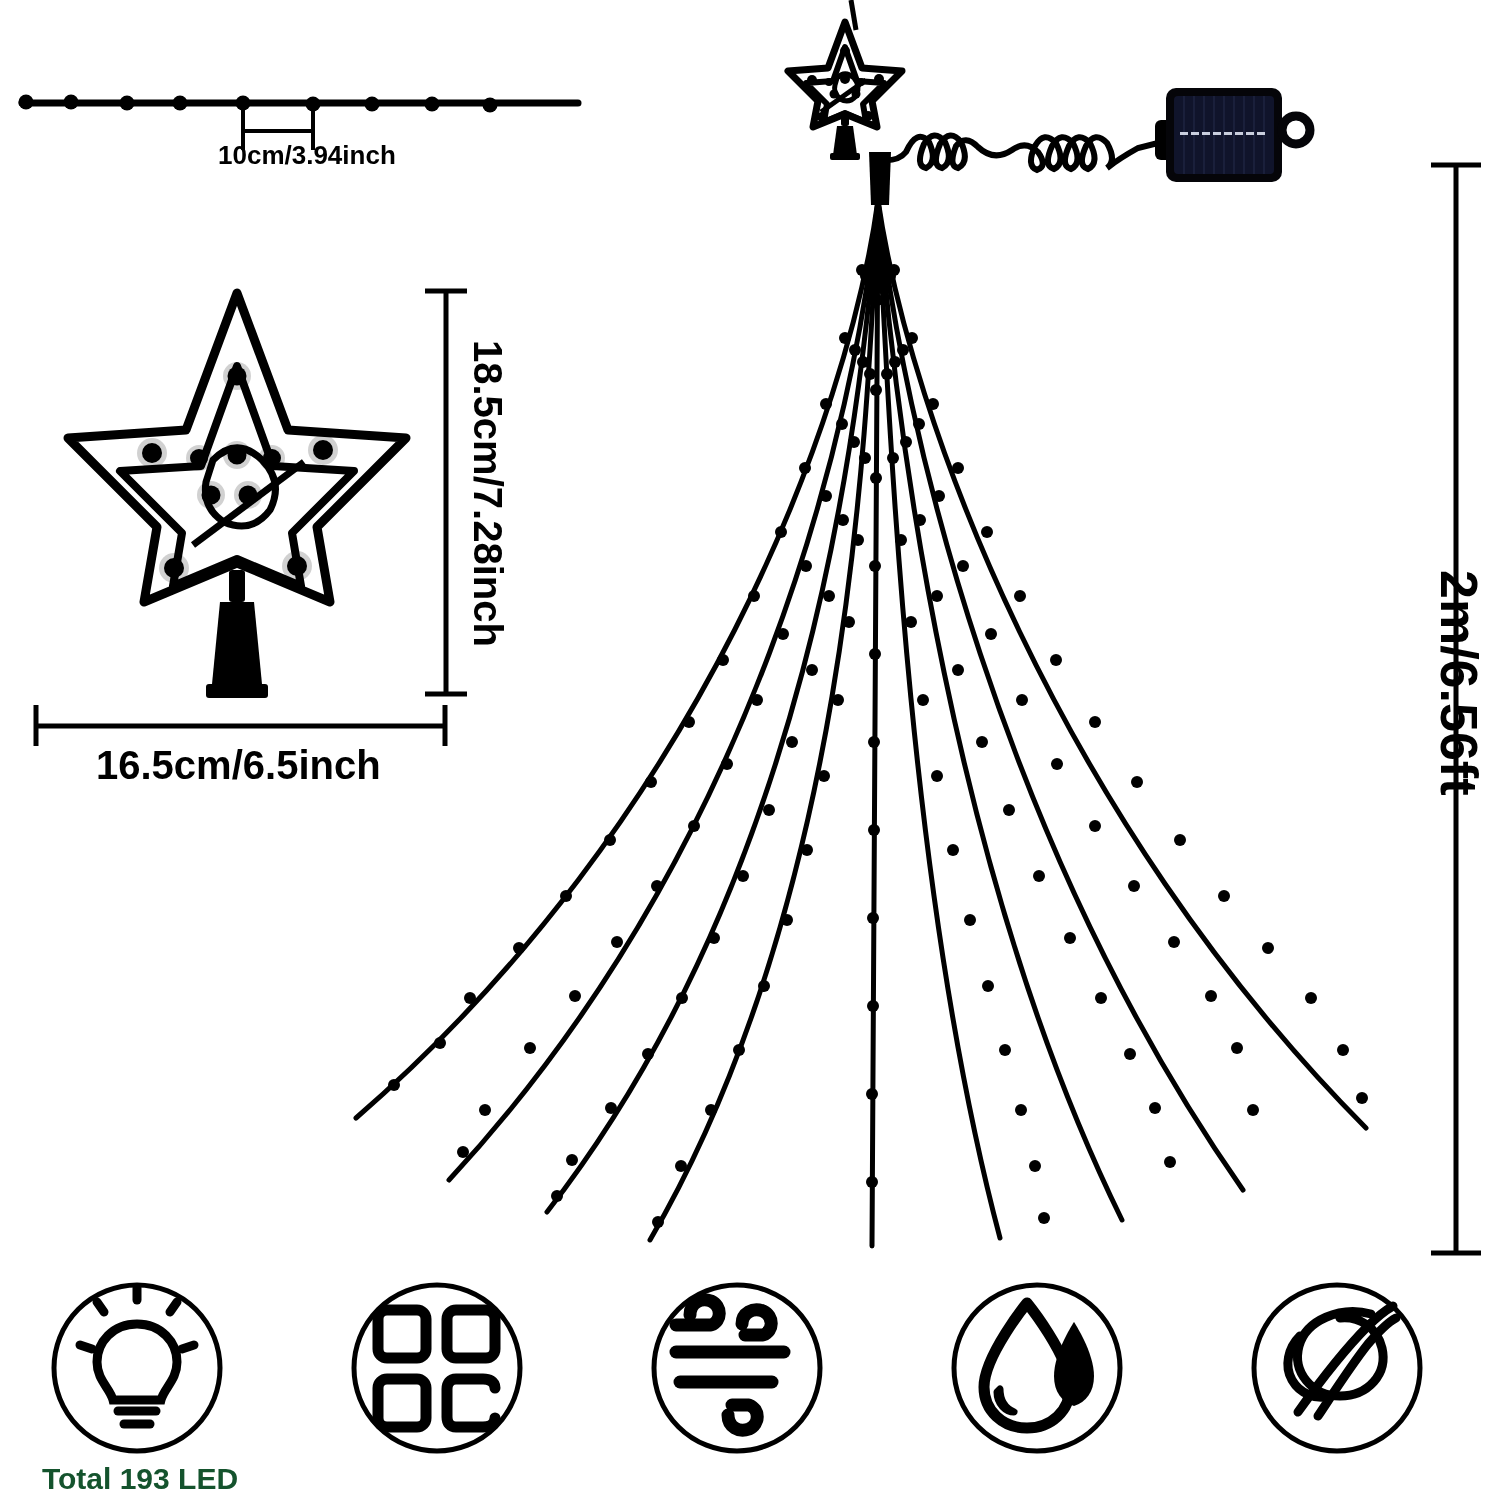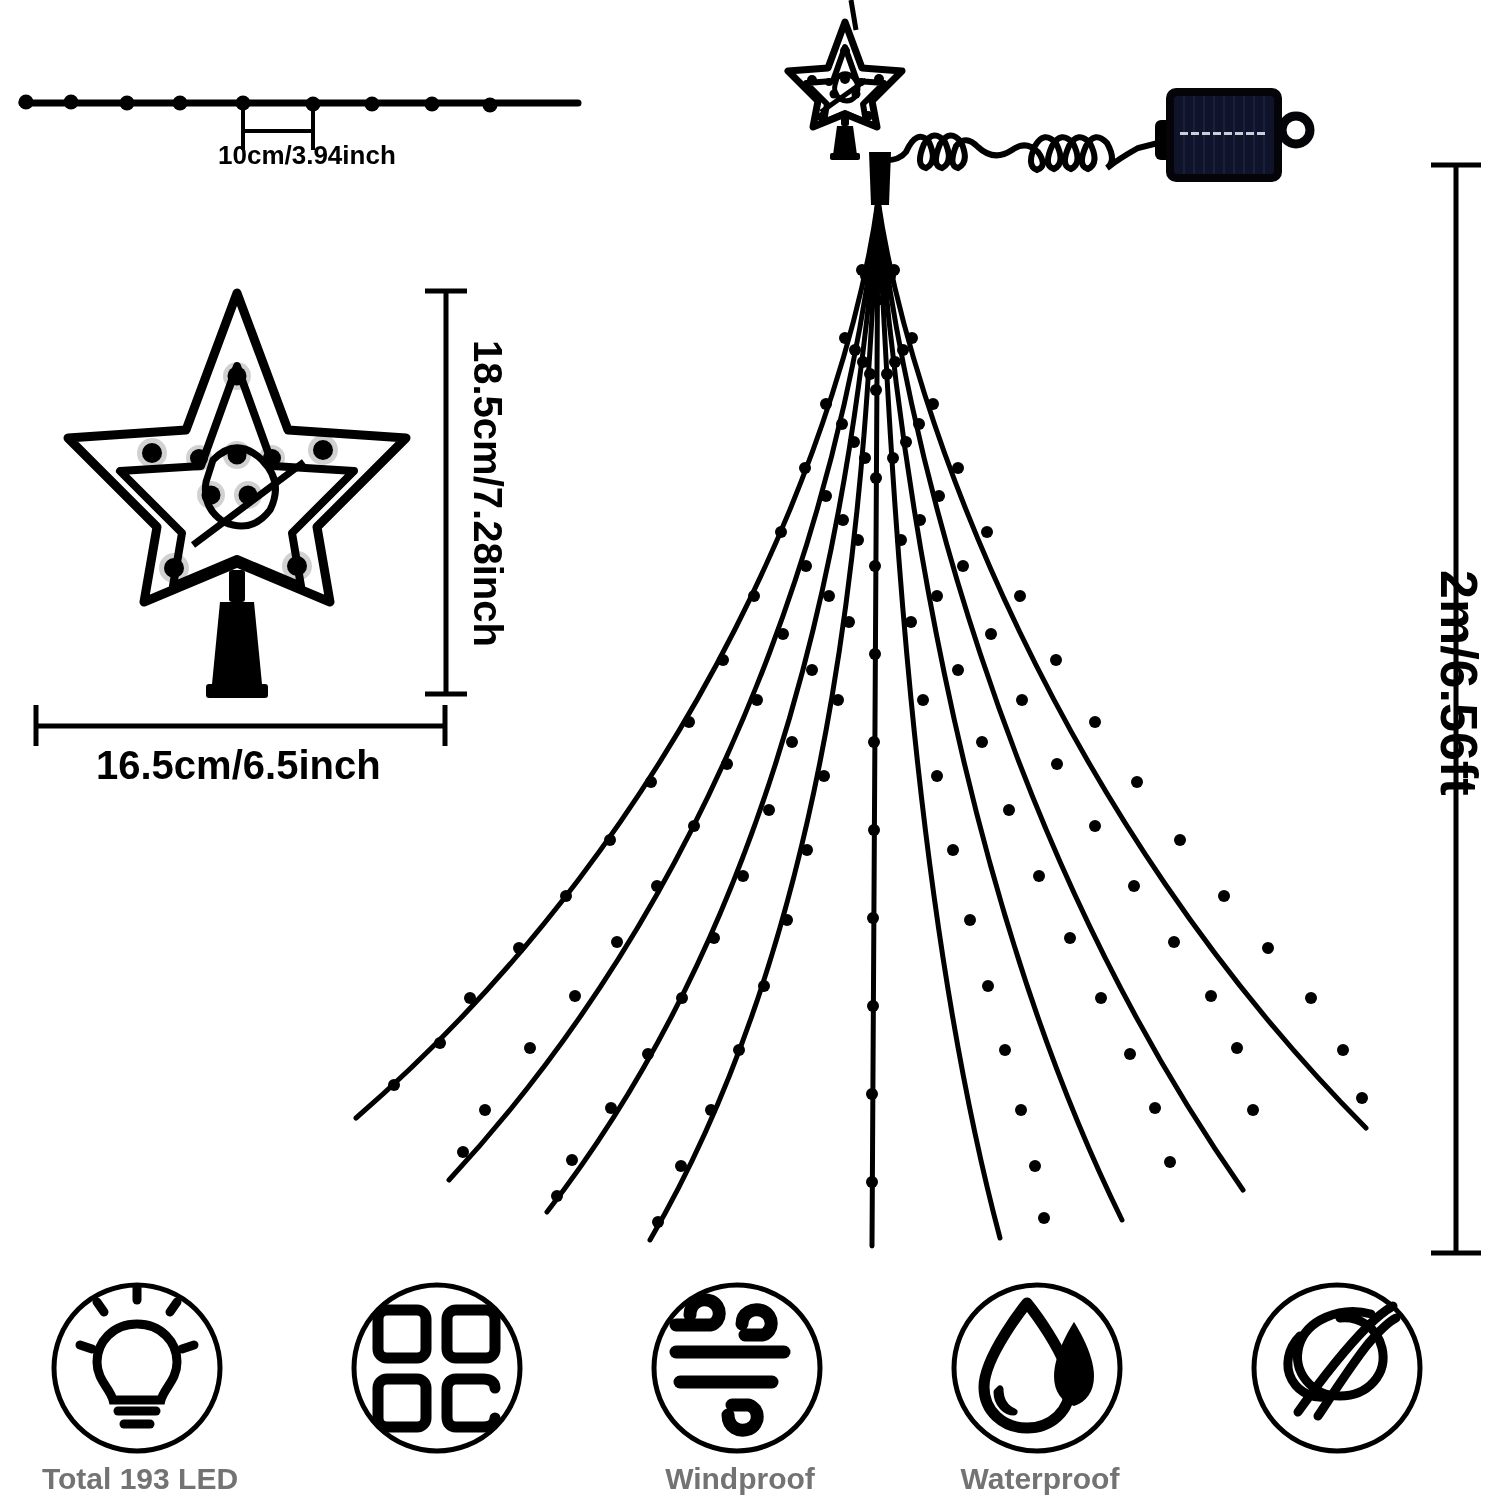--- a/index.html
+++ b/index.html
@@ -29,21 +29,21 @@
     font-family: "Liberation Sans", sans-serif;
     font-weight: 700;
     fill: #000000;
   }
   .feat-label {
     position: absolute;
     text-align: center;
     font-family: "Liberation Sans", sans-serif;
     font-size: 30px;
     font-weight: 700;
-    color: #737373;
+    color: #14532d;
     letter-spacing: 0px;
     white-space: nowrap;
   }
 </style>
 </head>
 <body>
 
 <div id="page">
 
   <svg id="diagram" viewBox="0 0 1491 1500" xmlns="http://www.w3.org/2000/svg">
@@ -447,16 +447,14 @@
           <path d="M 1371 1314 C 1340 1306 1306 1320 1299 1346 C 1292 1372 1312 1396 1340 1396 C 1368 1396 1388 1374 1382 1348 C 1377 1327 1359 1316 1340 1318"></path>
           <path d="M 1298 1412 C 1318 1384 1344 1350 1368 1326 C 1378 1316 1386 1310 1393 1306"></path>
           <path d="M 1318 1416 C 1334 1392 1352 1364 1368 1344 C 1380 1330 1388 1322 1396 1318"></path>
           <path d="M 1300 1336 C 1288 1348 1284 1366 1292 1380 C 1300 1394 1316 1400 1330 1396"></path>
         </g>
       </g>
     </g>
   </svg>
 
   <div class="feat-label" style="left:0px;  top:1462px; width:280px;">Total 193 LED</div>
-  <div class="feat-label" style="left:600px; top:1462px; width:280px;">Windproof</div>
-  <div class="feat-label" style="left:900px; top:1462px; width:280px;">Waterproof</div>
 
 </div>
 
 </body></html>

